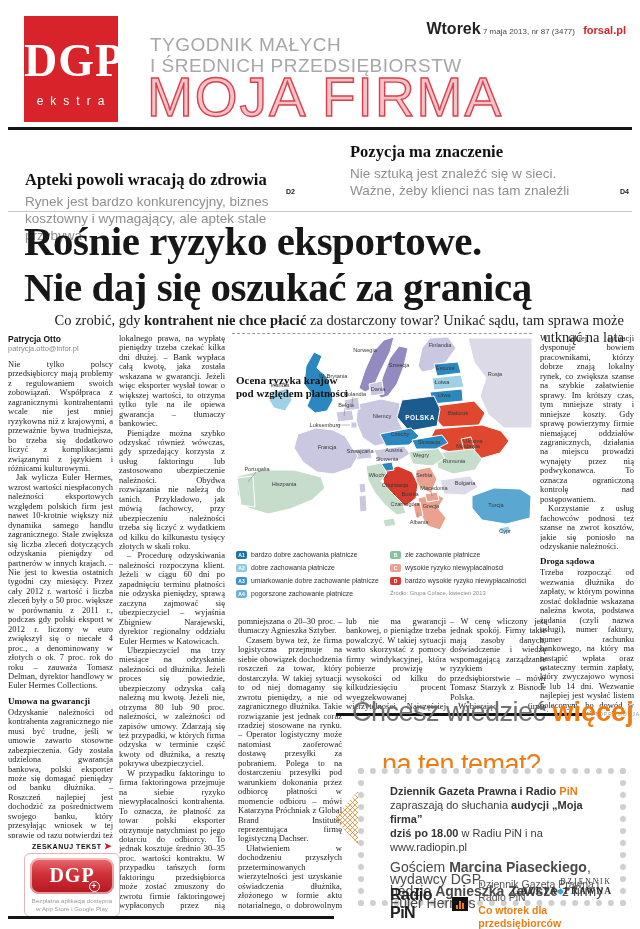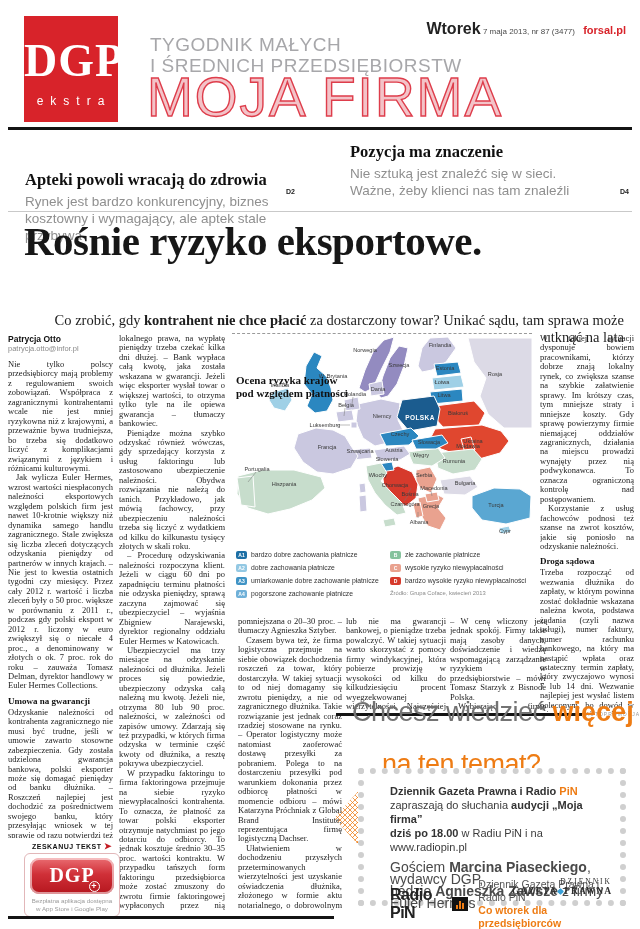--- a/index.html
+++ b/index.html
@@ -122,20 +122,21 @@
   <div class="abs pageref" style="left:286px;top:188px;">D2</div>
   <div class="abs" style="left:350px;top:142px;width:240px;">
     <div class="teaser-title">Pozycja ma znaczenie</div>
     <div class="teaser-text">Nie sztuką jest znaleźć się w sieci. Ważne, żeby klienci nas tam znaleźli</div>
   </div>
   <div class="abs pageref" style="left:620px;top:188px;">D4</div>
   <div class="abs rule-gray" style="left:8px;top:211px;width:624px;height:1px;"></div>
 
   <div class="abs headline">
     <div>Rośnie ryzyko eksportowe.</div>
+    <div>Nie daj się oszukać za granicą</div>
   </div>
   <div class="abs lead">
     <span>Co zrobić, gdy </span><b>kontrahent nie chce płacić</b><span> za dostarczony towar? Unikać sądu, tam sprawa może utknąć na lata</span>
   </div>
 
   <div class="abs col" style="left:8px;top:334px;width:105px;height:504px;">
     <div class="byline-name">Patrycja Otto</div>
     <div class="byline-mail">patrycja.otto@infor.pl</div>
     <div>
         <p class="bp">Nie tylko polscy przedsiębiorcy mają problemy z regulowaniem swoich zobowiązań. Współpraca z zagranicznymi kontrahentami wcale nie jest mniej ryzykowna niż z krajowymi, a przeważnie bywa trudniejsza, bo trzeba się dodatkowo liczyć z komplikacjami związanymi z językiem i różnicami kulturowymi.</p>

